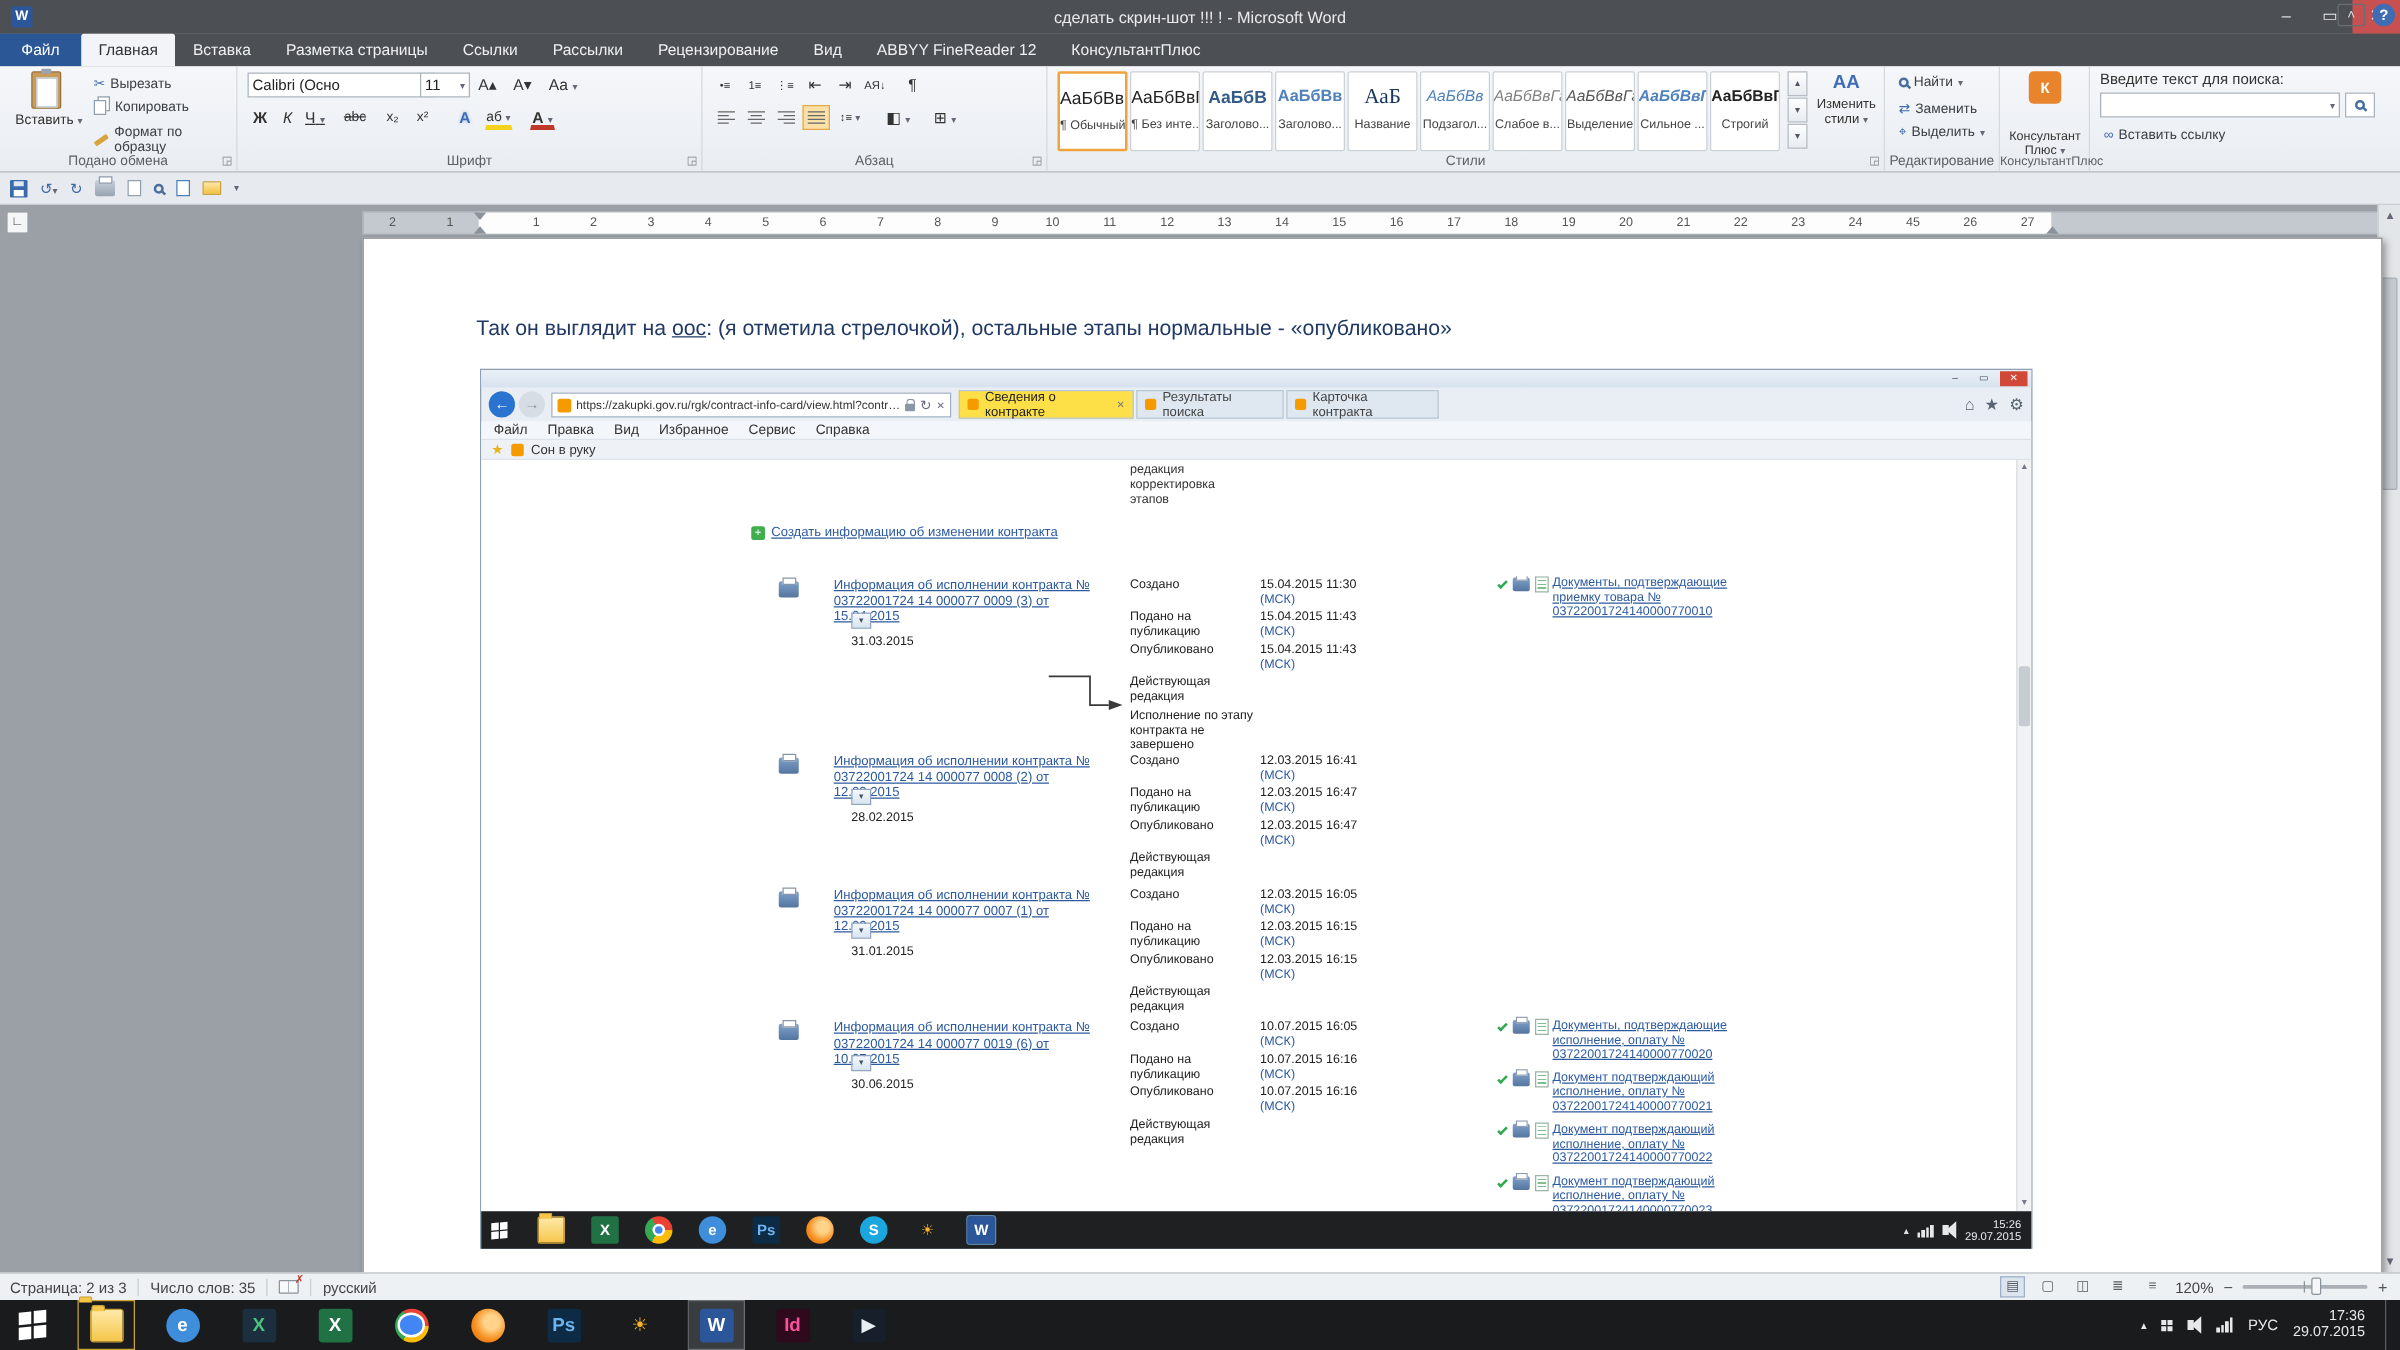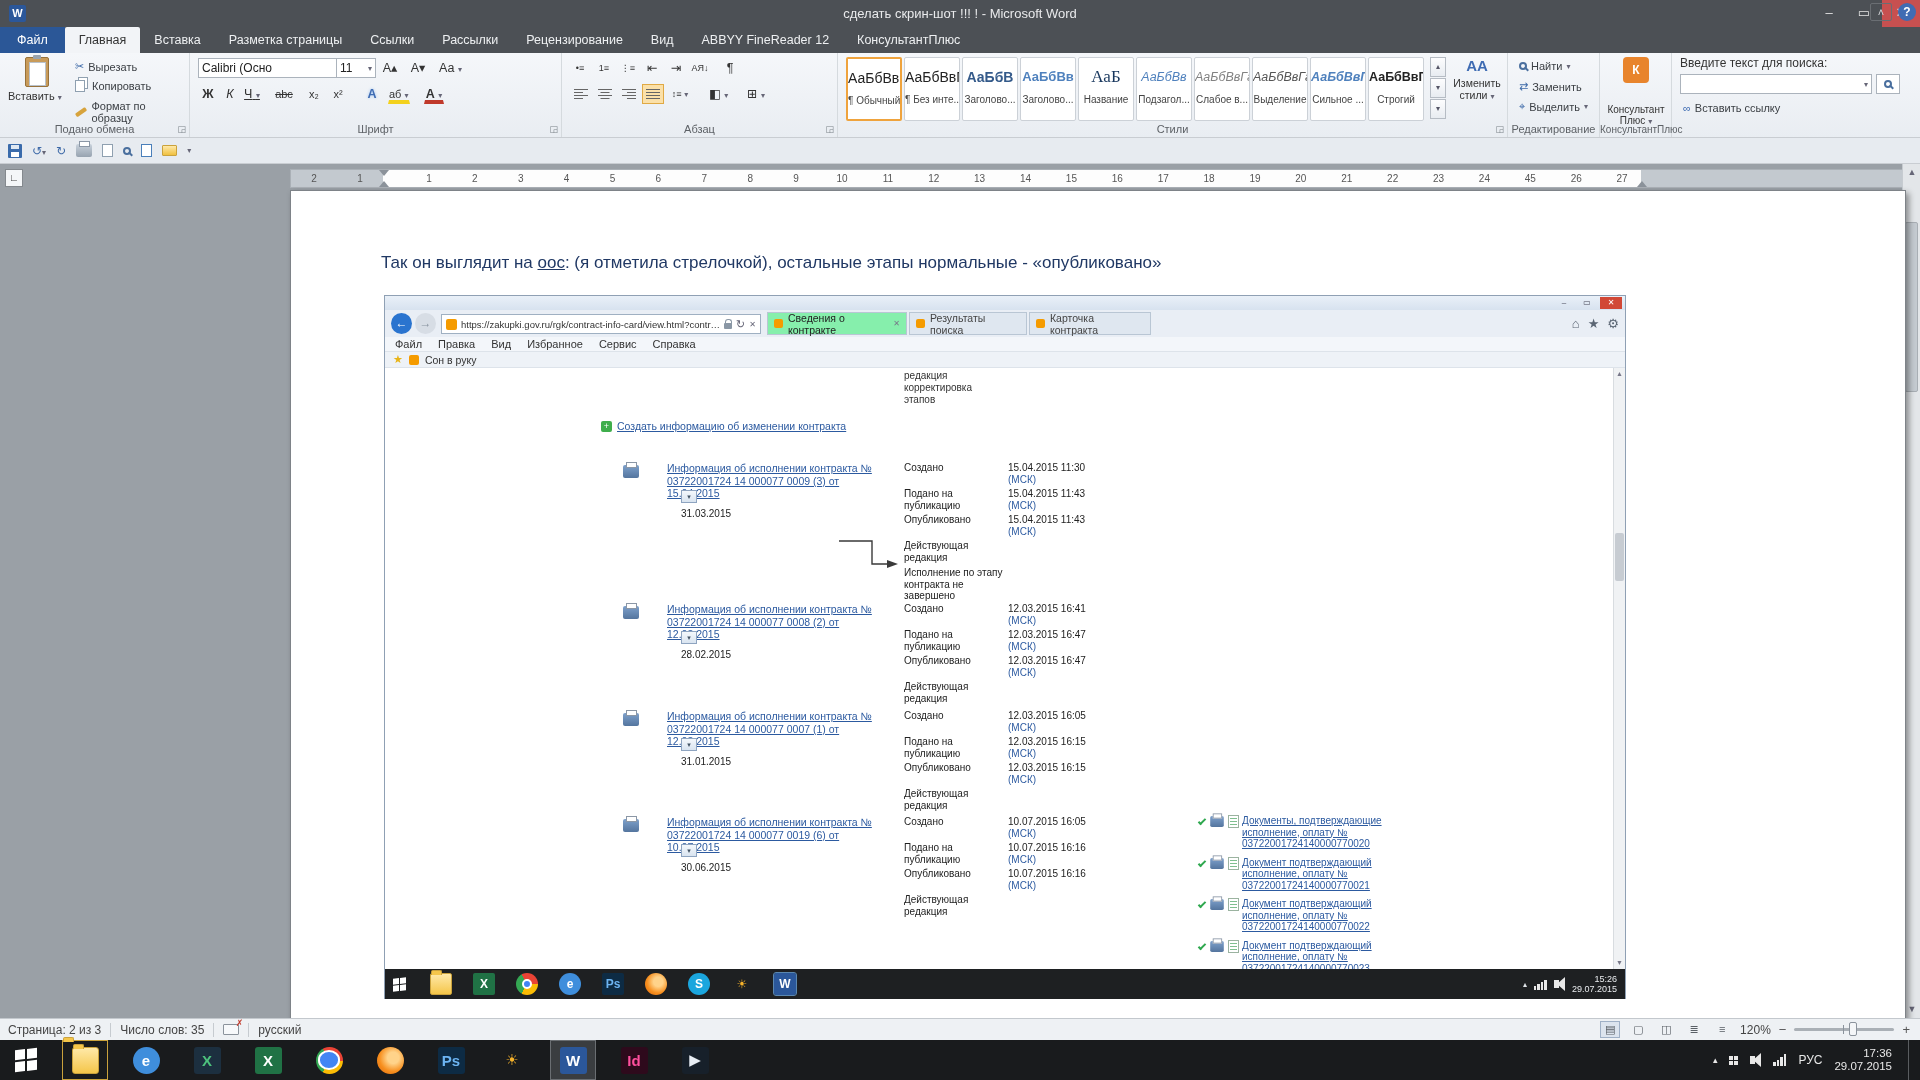--- a/index.html
+++ b/index.html
@@ -67,21 +67,21 @@
 #ie{position:absolute;left:93px;top:104px;width:1242px;height:704px;background:#e9eef5;border:1px solid #8fa0b4;font-size:11px}
 #ie-title{position:absolute;left:0;top:0;width:100%;height:14px;background:linear-gradient(#e9f0f8,#d7e2ef)}
 .iec{position:absolute;top:1px;width:22px;height:12px;text-align:center;line-height:11px;font-size:8px;color:#445}
 #ie-nav{position:absolute;left:0;top:14px;width:100%;height:27px}
 .navcirc{position:absolute;top:3px;width:21px;height:21px;border-radius:50%;text-align:center;line-height:20px;font-size:12px}
 #ie-back{left:6px;background:#2a74cf;color:#fff}
 #ie-fwd{left:30px;background:#d7dde5;color:#8a94a0}
 #ie-addr{position:absolute;left:56px;top:4px;width:320px;height:20px;background:#fff;border:1px solid #9fb0c2;display:flex;align-items:center;gap:4px;padding:0 4px}
 #ie-url{flex:1;font-size:9.5px;color:#333;white-space:nowrap;overflow:hidden;text-overflow:ellipsis}
 .ietab{position:absolute;top:2px;height:23px;background:#dfe7f0;border:1px solid #b9c6d4;display:flex;align-items:center;gap:5px;padding:0 6px;font-size:10.5px;color:#444}
-.ietab.on{background:#86efac;color:#222}
+.ietab.on{background:#fde047;color:#222}
 .ie-x{font-size:8px;color:#778}
 #ie-right{position:absolute;right:6px;top:6px;display:flex;gap:8px;font-size:13px;color:#5a6573}
 #ie-menu{position:absolute;left:0;top:41px;width:100%;height:15px;background:#f3f6fa;border-bottom:1px solid #dde3ea;display:flex;gap:16px;padding-left:10px;align-items:center}
 .iem{font-size:11px;color:#333}
 #ie-favbar{position:absolute;left:0;top:56px;width:100%;height:16px;background:#eef2f7;border-bottom:1px solid #dde3ea;display:flex;align-items:center;gap:6px;padding-left:8px}
 #ie-content{position:absolute;left:0;top:72px;width:1240px;height:601px;background:#fff;overflow:hidden}
 #frag{position:absolute;left:519px;top:2px;font-size:10px;line-height:12px;color:#333}
 #createrow{position:absolute;left:216px;top:52px;display:flex;align-items:center;gap:5px}
 #plusico{width:11px;height:11px;background:#3fae4c;color:#fff;font-size:9px;line-height:11px;text-align:center;border-radius:2px}
 a.zlink{color:#2c5aa0;text-decoration:underline;font-size:10.5px;cursor:pointer}
@@ -205,21 +205,21 @@
       <div class="wtab">КонсультантПлюс</div>
     </div>
   <div id="tr-right">
     <span id="rib-collapse">˄</span>
     <span id="rib-help">?</span>
   </div>
 
   <div id="ribbon">
 
     <div class="rgroup" style="left:0;width:190px">
-      <div style="position:absolute;left:8px;top:4px;width:58px;height:70px;text-align:left">
+      <div style="position:absolute;left:8px;top:4px;width:58px;height:70px;text-align:right">
         <span class="i-clipbig" style="display:block"></span>
         <div style="font-size:11px;margin-top:3px"><span>Вставить</span> <span class="carr">▾</span></div>
       </div>
       <div style="position:absolute;left:72px;top:6px" class="rbtn">
           <span class="mi">✂</span>
           <span>Вырезать</span>
         </div>
       <div style="position:absolute;left:72px;top:26px" class="rbtn">
           <span class="i-copy"></span>
           <span>Копировать</span>
@@ -556,20 +556,28 @@
                     <span class="e-val">
                       <span class="v1">15.04.2015 11:43</span>
                       <span class="v2">(МСК)</span>
                     </span>
                   </div>
               </div>
               <div class="e-status">
                 <div>Действующая редакция</div>
                 <div class="st2">Исполнение по этапу контракта не завершено</div>
               </div>
+              <div class="e-docs">
+                <div class="doc">
+                  <span class="i-chk"></span>
+                  <span class="i-prn sm"></span>
+                  <span class="i-doc"></span>
+                  <a class="doc-link">Документы, подтверждающие приемку товара № 03722001724140000770010</a>
+                </div>
+              </div>
             </div>
 
             <div class="entry" style="height:107px">
               <span class="i-prn e-print"></span>
               <a class="zlink e-link">Информация об исполнении контракта № 03722001724 14 000077 0008 (2) от 12.03.2015</a>
               <span class="e-drop">▾</span>
               <span class="e-date">28.02.2015</span>
               <div class="e-table">
                 <div class="e-row">
                     <span class="e-lab">Создано</span>

